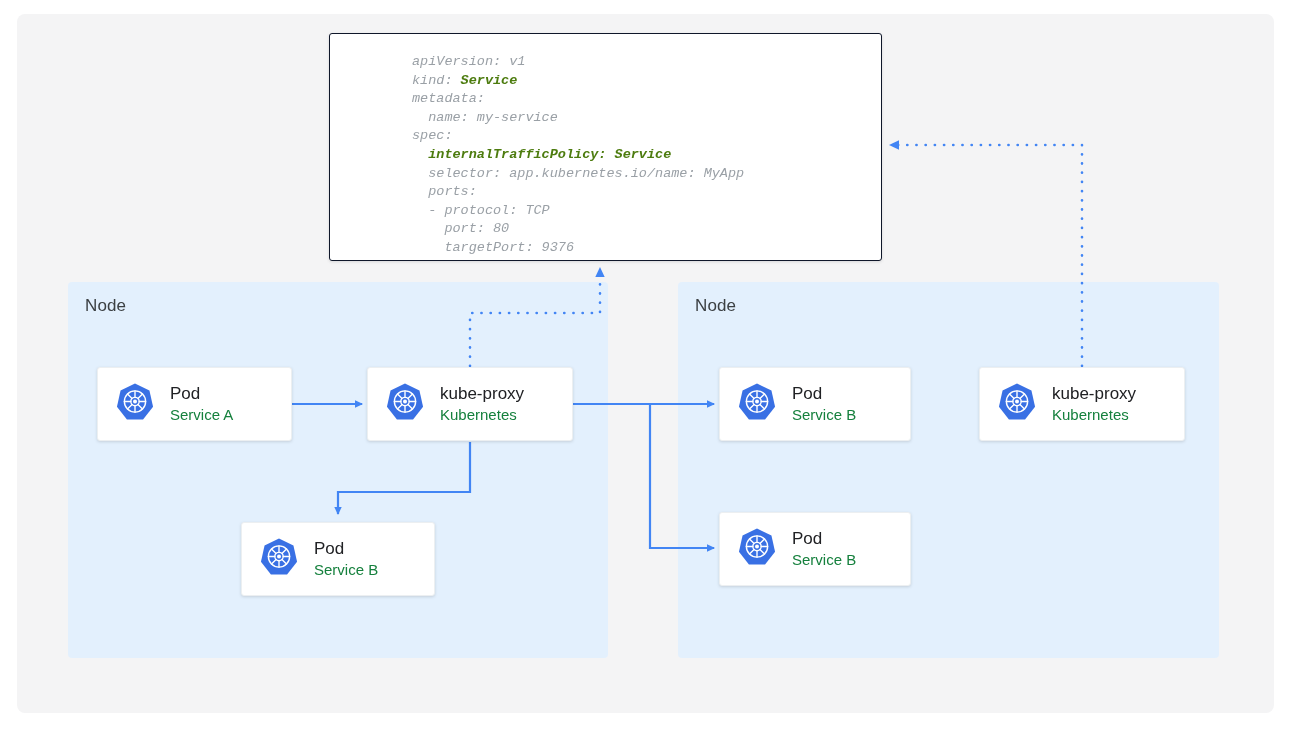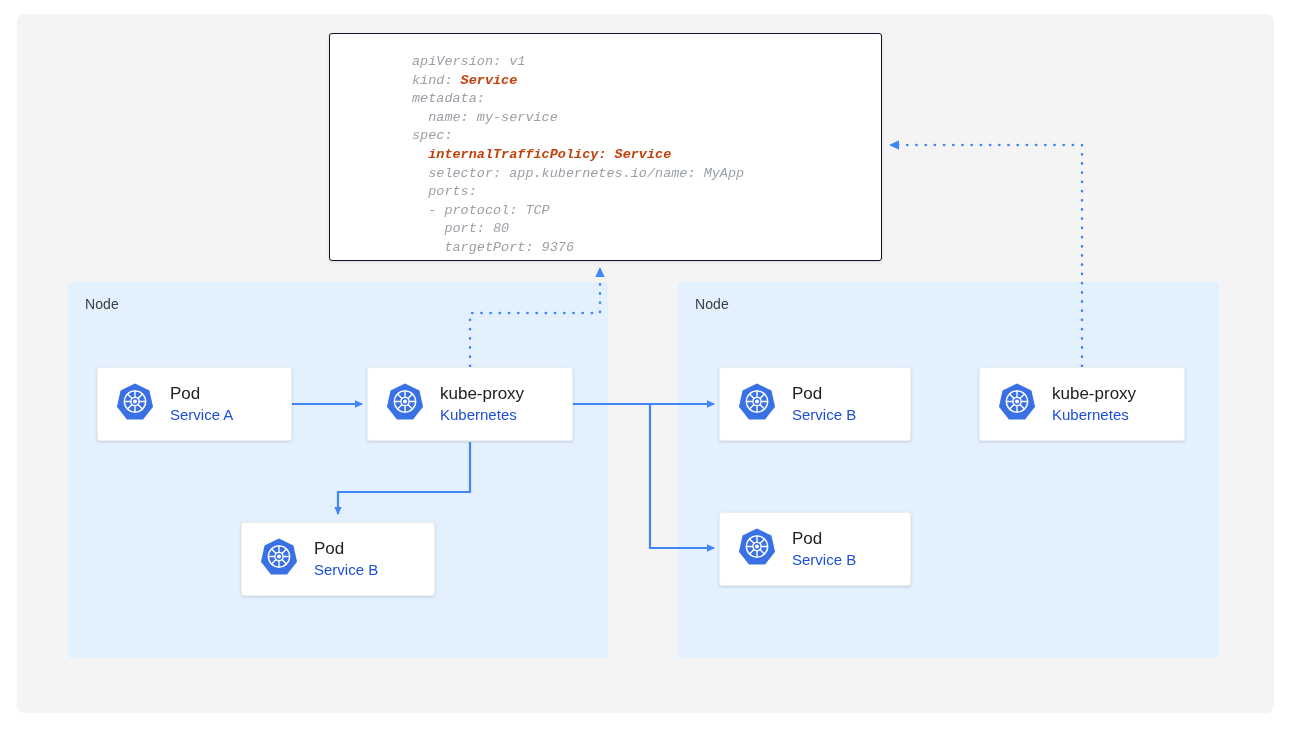--- a/index.html
+++ b/index.html
@@ -32,21 +32,21 @@
 
   
   .node-panel {
     position: absolute;
     background: #e3f0fd;
     border-radius: 4px;
   }
   .node-label {
     position: absolute;
     font-family: "Liberation Sans", sans-serif;
-    font-size: 14px;
+    font-size: 17px;
     color: #3c4043;
     letter-spacing: 0.1px;
   }
 
   
   .yaml-card {
     position: absolute;
     left: 329px;
     top: 33px;
     width: 553px;
@@ -62,21 +62,21 @@
     left: 82px;
     top: 19px;
     font-family: "Liberation Mono", monospace;
     font-style: italic;
     font-size: 13.5px;
     line-height: 18.6px;
     color: #9aa0a6;
     white-space: pre;
   }
   .yaml-body b {
-    color: #c2410c;
+    color: #4d7c0f;
     font-weight: bold;
     font-style: italic;
   }
 
   
   .ebox {
     position: absolute;
     background: #ffffff;
     border: 1px solid #eceff1;
     border-radius: 3px;
@@ -97,21 +97,21 @@
   }
   .etitle {
     font-family: "Liberation Sans", sans-serif;
     font-size: 17px;
     color: #202124;
     line-height: 21px;
   }
   .esub {
     font-family: "Liberation Sans", sans-serif;
     font-size: 15px;
-    color: #1d4ed8;
+    color: #15803d;
     line-height: 20px;
     margin-top: 1px;
   }
 
   svg.layer {
     position: absolute;
     left: 0; top: 0;
     width: 1296px;
     height: 729px;
     pointer-events: none;

